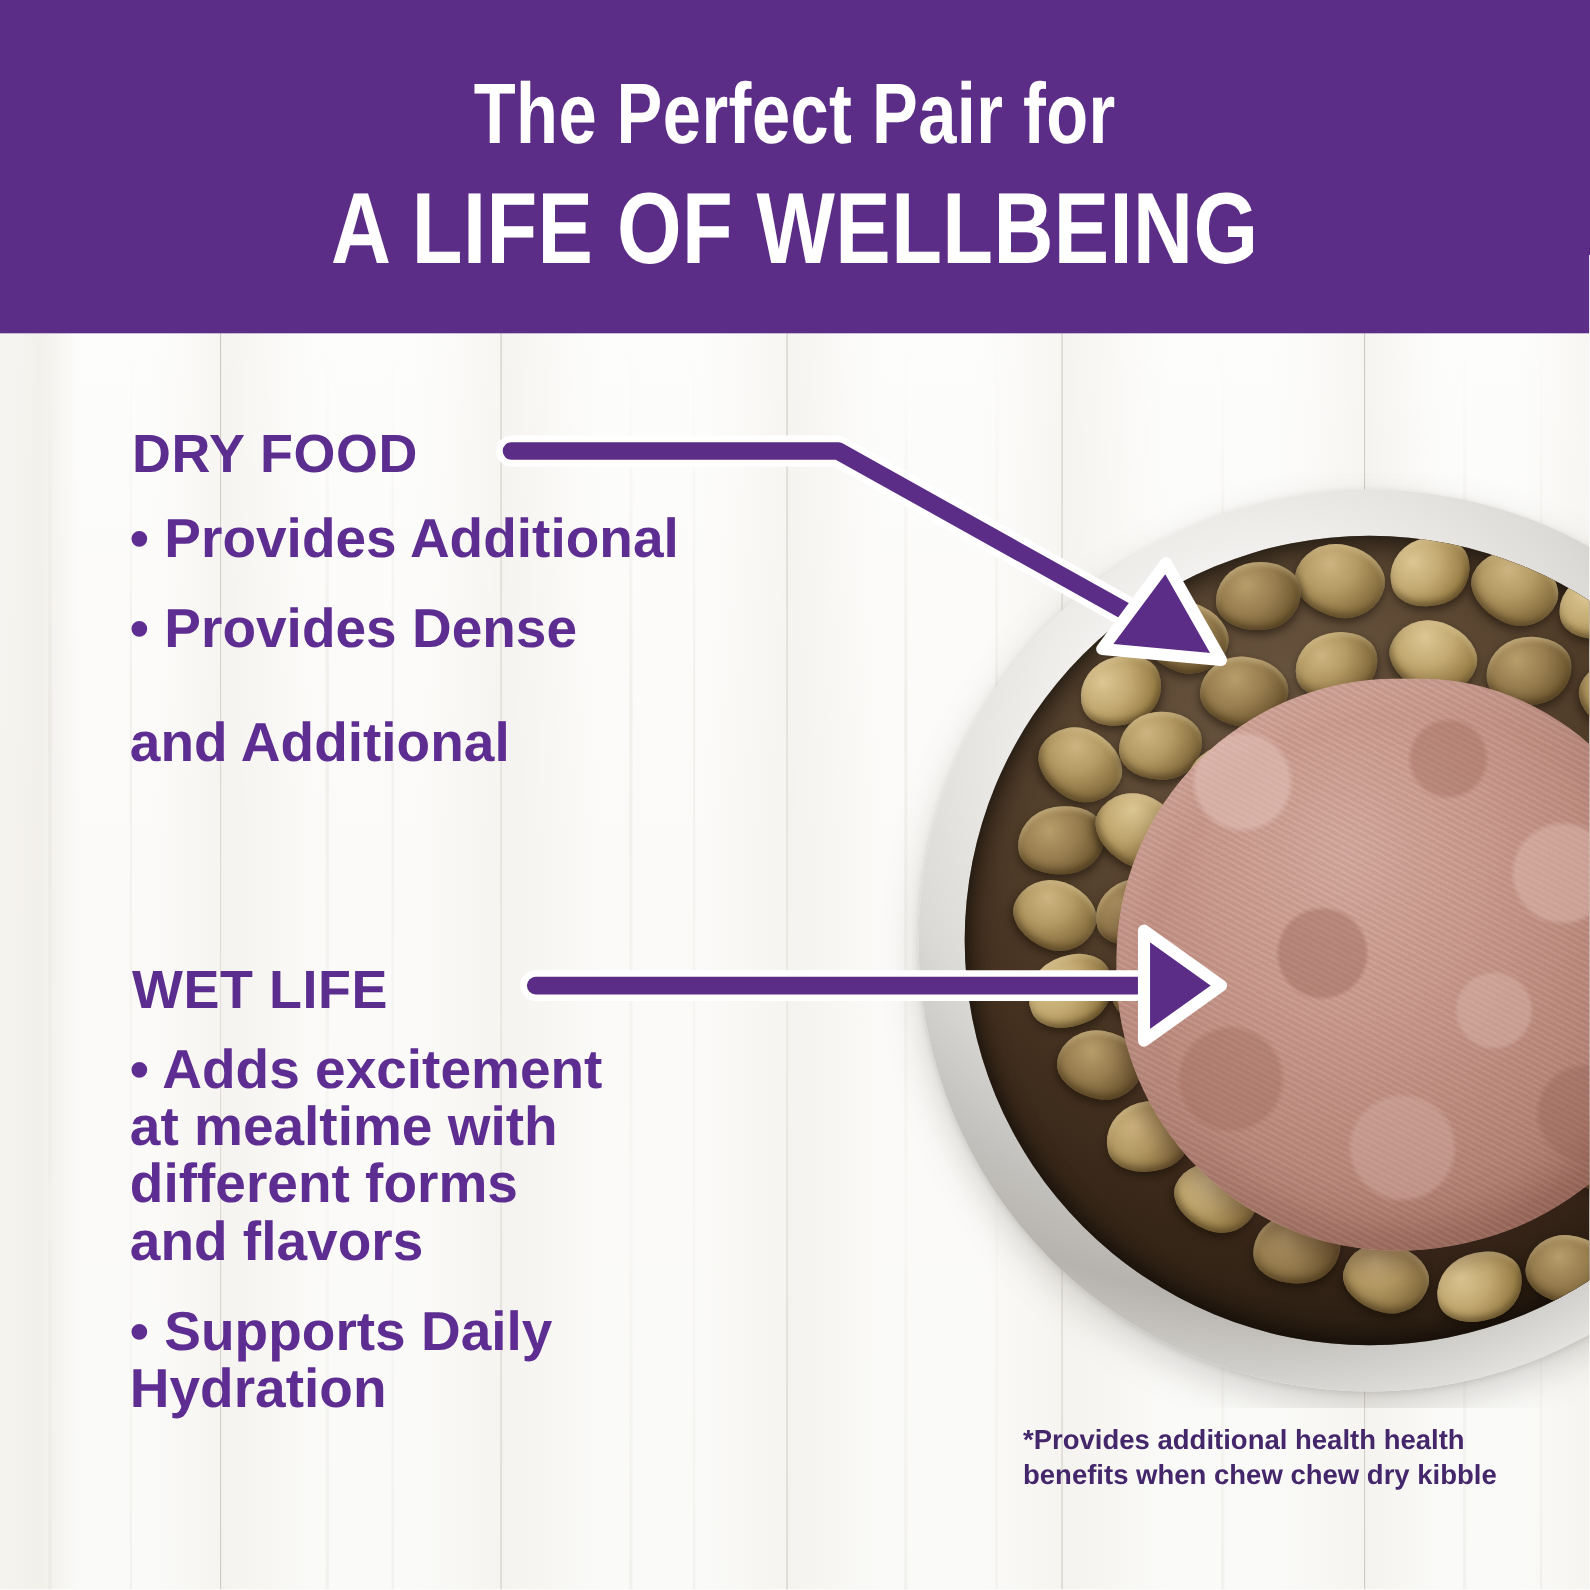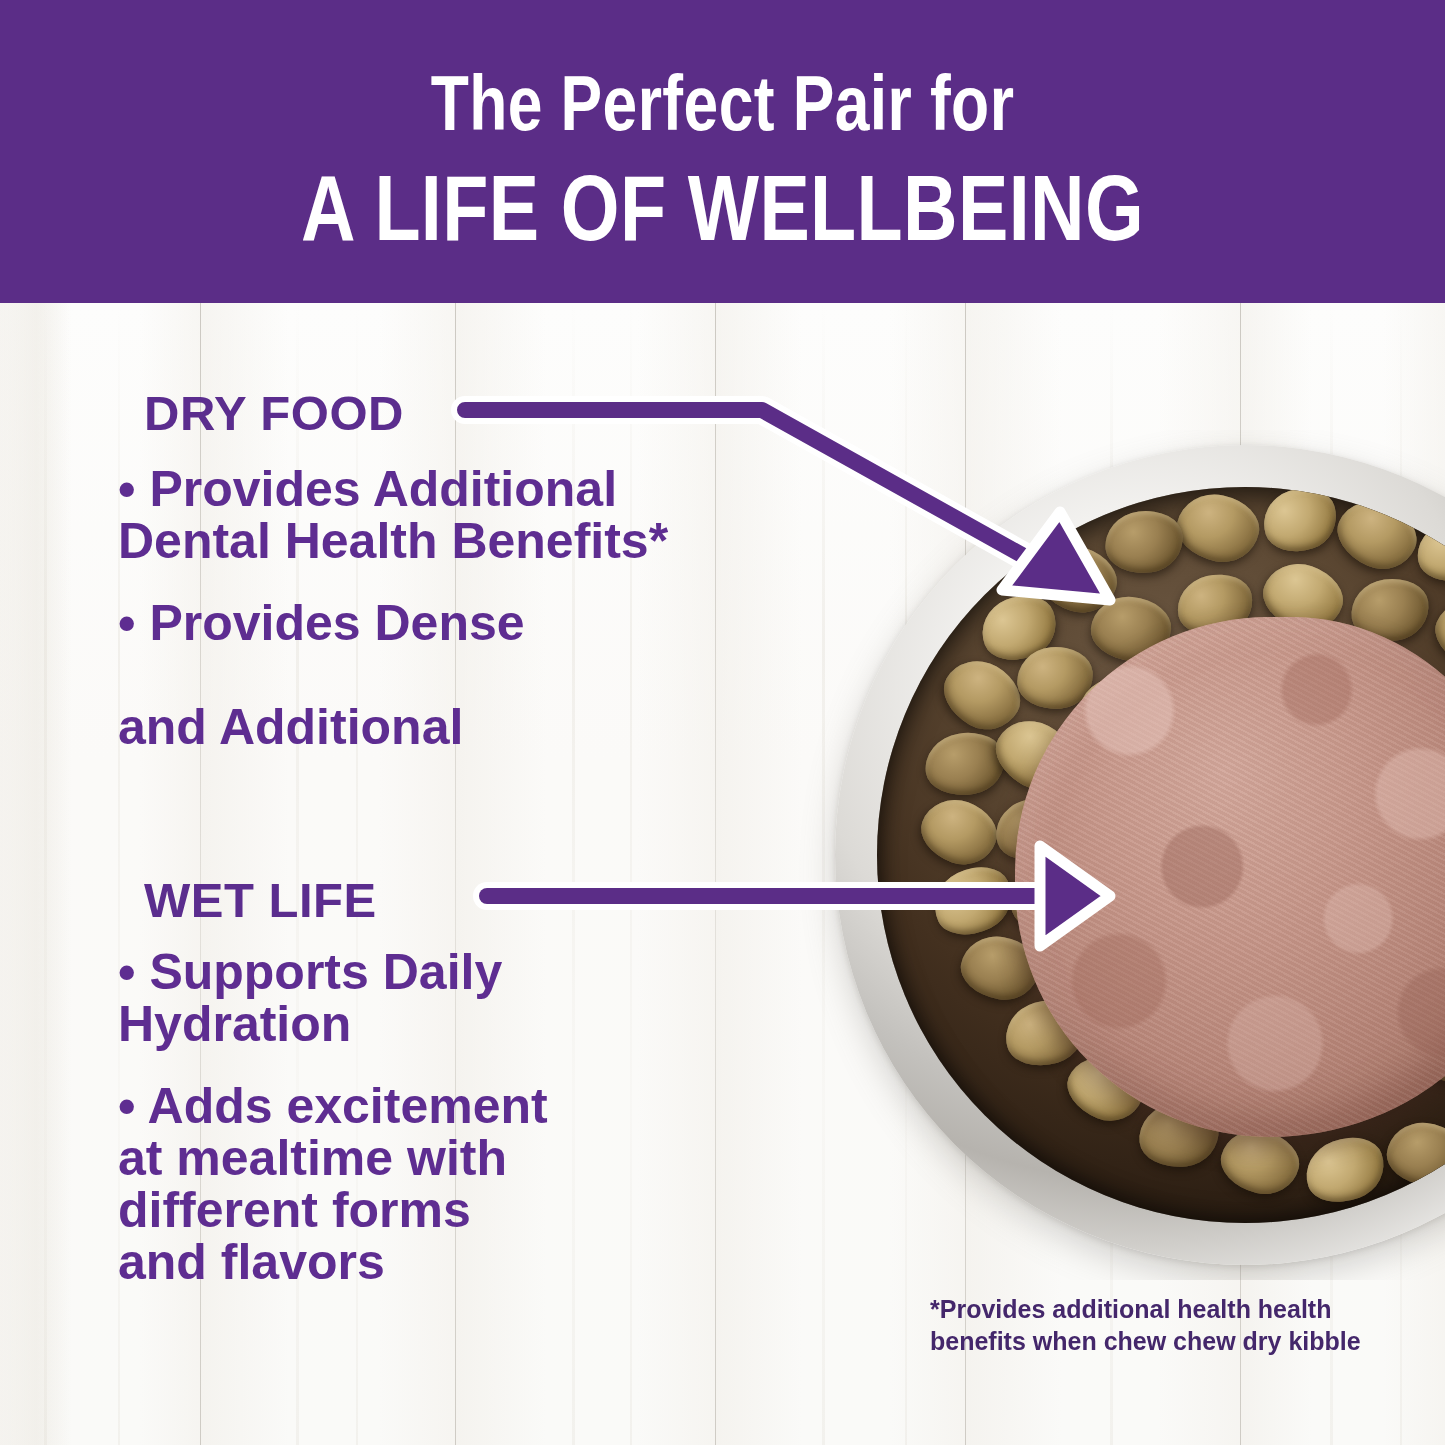--- a/index.html
+++ b/index.html
@@ -123,21 +123,20 @@
   }
 
   
   .callout-title{
     position:absolute;
     color:#5b2d8e;
     font-weight:bold;
     font-size:49px;
     letter-spacing:.5px;
     white-space:nowrap;
-    margin-left:24px;
   }
   .bullets{
     position:absolute;
     color:#5e2d91;
     font-size:50px;
     line-height:52px;
     font-weight:bold;
     width:640px;
   }
   .bullets p{margin:0 0 30px 0;}
@@ -244,41 +243,40 @@
         </div>
       </div>
     </div>
   </div>
 
   <div class="callout-title" style="left:120px;top:385px;">DRY FOOD</div>
 
   <div class="bullets" style="left:118px;top:463px;">
     <p>
       <span>• Provides Additional</span><br>
-      <span>Dental Health Benefits*</span>
     </p>
     <p>
       <span>• Provides Dense</span><br>
       <br>
       <span>and Additional</span>
     </p>
   </div>
 
   <div class="callout-title" style="left:120px;top:872px;">WET LIFE</div>
 
   <div class="bullets" style="left:118px;top:946px;">
-    <p>
-      <span>• Supports Daily</span><br>
-      <span>Hydration</span>
-    </p>
     <p>
       <span>• Adds excitement</span><br>
       <span>at mealtime with</span><br>
       <span>different forms</span><br>
       <span>and flavors</span>
+    </p>
+    <p>
+      <span>• Supports Daily</span><br>
+      <span>Hydration</span>
     </p>
   </div>
 
   <svg class="arrow-svg" viewBox="0 0 1445 1445">
 
     <g>
       <path d="M465,410 L762,410 L1063,578" fill="none" stroke="#ffffff" stroke-width="28" stroke-linecap="round" stroke-linejoin="round"></path>
       <path d="M465,410 L762,410 L1063,578" fill="none" stroke="#5b2d87" stroke-width="16" stroke-linecap="round" stroke-linejoin="round"></path>
       <polygon points="1110,600 1002,590 1060,512" fill="#5b2d87" stroke="#ffffff" stroke-width="11" stroke-linejoin="round"></polygon>
     </g>

